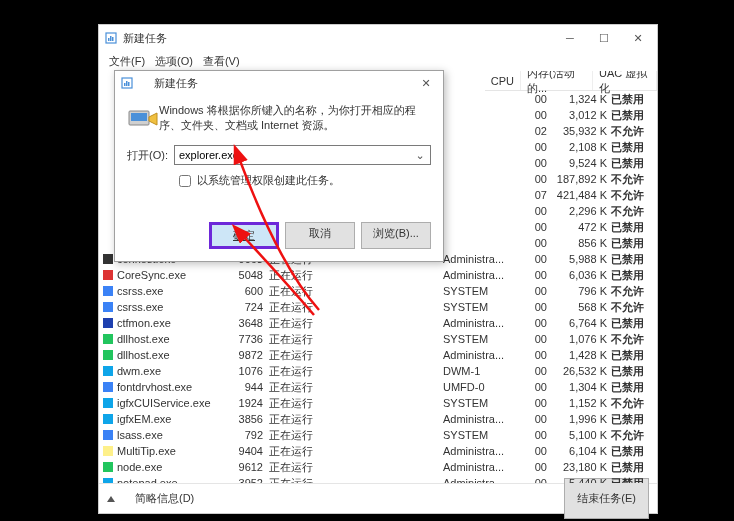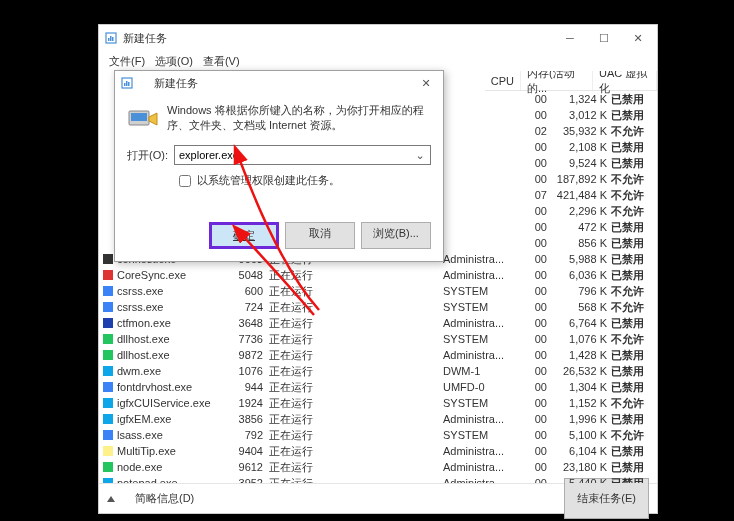--- a/index.html
+++ b/index.html
@@ -32,21 +32,21 @@
 .c-mem { width: 58px; text-align: right; padding-right: 4px; }
 .c-uac { width: 46px; font-weight: bold; }
 .footer { height: 30px; border-top: 1px solid #e5e5e5; display: flex; align-items: center; padding: 0 8px; }
 .footer .left { display: flex; align-items: center; gap: 20px; }
 .footer .right { margin-left: auto; }
 .btn { border: 1px solid #adadad; background: #e1e1e1; padding: 12px 12px; font-size: 11px; color: #333; }
 .dialog { position: absolute; left: 114px; top: 70px; width: 330px; height: 192px; background: #fff; border: 1px solid #a0a0a0; box-shadow: 2px 2px 8px rgba(0,0,0,0.25); display: flex; flex-direction: column; font-size: 11px; color: #333; }
 .dialog .dlg-title { height: 24px; display: flex; align-items: center; padding: 0 2px 0 6px; gap: 15px; }
 .dialog .dlg-title .icon { width: 12px; height: 12px; margin-right: 6px; }
 .dialog .dlg-body { flex: 1; padding: 8px 12px; }
-.dialog .desc-row { display: flex; gap: 8px; margin-bottom: 10px; }
+.dialog .desc-row { display: flex; margin-bottom: 10px; }
 .dialog .desc-row .bigicon { width: 32px; height: 32px; flex-shrink: 0; display:flex; align-items:center; justify-content:center; }
 .dialog .desc-row .txt { flex: 1; line-height: 1.4; }
 .dialog .open-row { display: flex; align-items: center; gap: 6px; margin-bottom: 8px; }
 .dialog .open-row label { white-space: nowrap; }
 .dialog .open-row .combo { flex: 1; height: 20px; border: 1px solid #7a7a7a; display: flex; align-items: center; padding: 0 4px; position: relative; }
 .dialog .combo input { border: none; outline: none; flex: 1; font-size: 11px; background: transparent; }
 .dialog .combo .chev { width: 12px; text-align: center; color: #555; }
 .dialog .admin-row { display: flex; align-items: center; gap: 6px; padding-left: 52px; margin-bottom: 8px; }
 .dialog .admin-row input[type=checkbox] { width: 12px; height: 12px; }
 .dialog .btn-row { display: flex; justify-content: flex-end; gap: 6px; padding: 8px 12px 12px; }

